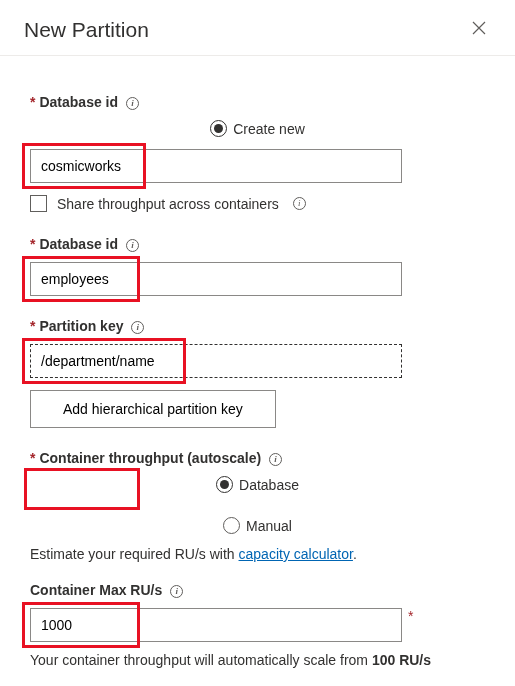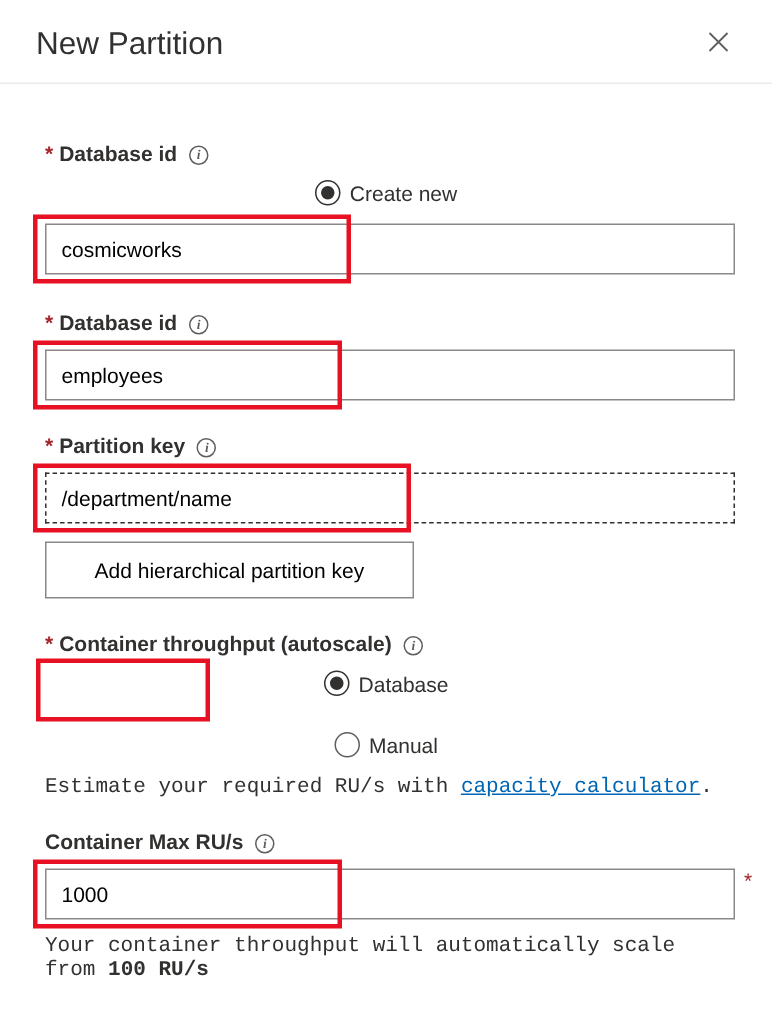--- a/index.html
+++ b/index.html
@@ -58,40 +58,40 @@
   .radio-dot {
     width: 17px; height: 17px; border-radius: 50%;
     border: 1px solid #605e5c; display:flex; align-items:center; justify-content:center;
     background:#fff;
   }
   .radio-dot.checked { border-color: #323130; }
   .radio-dot.checked::after {
     content:""; width:9px; height:9px; border-radius:50%; background:#323130;
   }
   .text-input {
-    width: 460px;
+    width: 372px;
     padding: 8px 10px;
     font-size: 14px;
     font-family: inherit;
     border: 1px solid #8a8886;
     outline: none;
     background:#fff;
   }
   .text-input.focused { border:1px dashed #323130; }
   .checkbox-row {
     display:flex; align-items:center; gap:10px; margin-top:12px; font-size:14px;
   }
   .checkbox {
     width:17px; height:17px; border:1px solid #605e5c; background:#fff;
   }
   .hier-btn {
     padding:10px 32px; font-size:14px; font-family:inherit;
     background:#fff; border:1px solid #8a8886; cursor:pointer; margin-top:12px;
   }
-  .helper-text { font-size:14px; color:#323130; margin-top:10px;font-family:Liberation Mono, monospace; }
+  .helper-text { font-size:14px; color:#323130; margin-top:10px; }
   .link { color:#0065b3; text-decoration:underline; cursor:pointer; }
   .ru-input-row { display:flex; gap:6px; }
   .ru-input-row .req-after { color:#a4262c; font-size:14px; }
   
   .hl { position:relative; display:inline-block; }
   .hl::before {
     content:""; position:absolute; pointer-events:none;
     border:3px solid #e81123;
   }
   .hl-db::before { top:-6px; left:-8px; right:256px; bottom:-6px; }
@@ -130,20 +130,25 @@
     </div>
     <div class="radio-row">
       <div class="radio-opt">
         <span class="radio-dot checked"></span>
         <span>Create new</span>
       </div>
     </div>
     <span class="hl hl-db">
       <input class="text-input" type="text" value="cosmicworks" style="">
     </span>
+    <div class="checkbox-row">
+      <span class="checkbox"></span>
+      <span>Share throughput across containers</span>
+      <span class="info-icon">i</span>
+    </div>
   </div>
 
   <div class="field-group group-gap-sm">
     <div class="field-label">
       <span class="req">*</span><span>Database id</span>
       <span class="info-icon">i</span>
     </div>
     <span class="hl hl-cont">
       <input class="text-input" type="text" value="employees" style="">
     </span>

